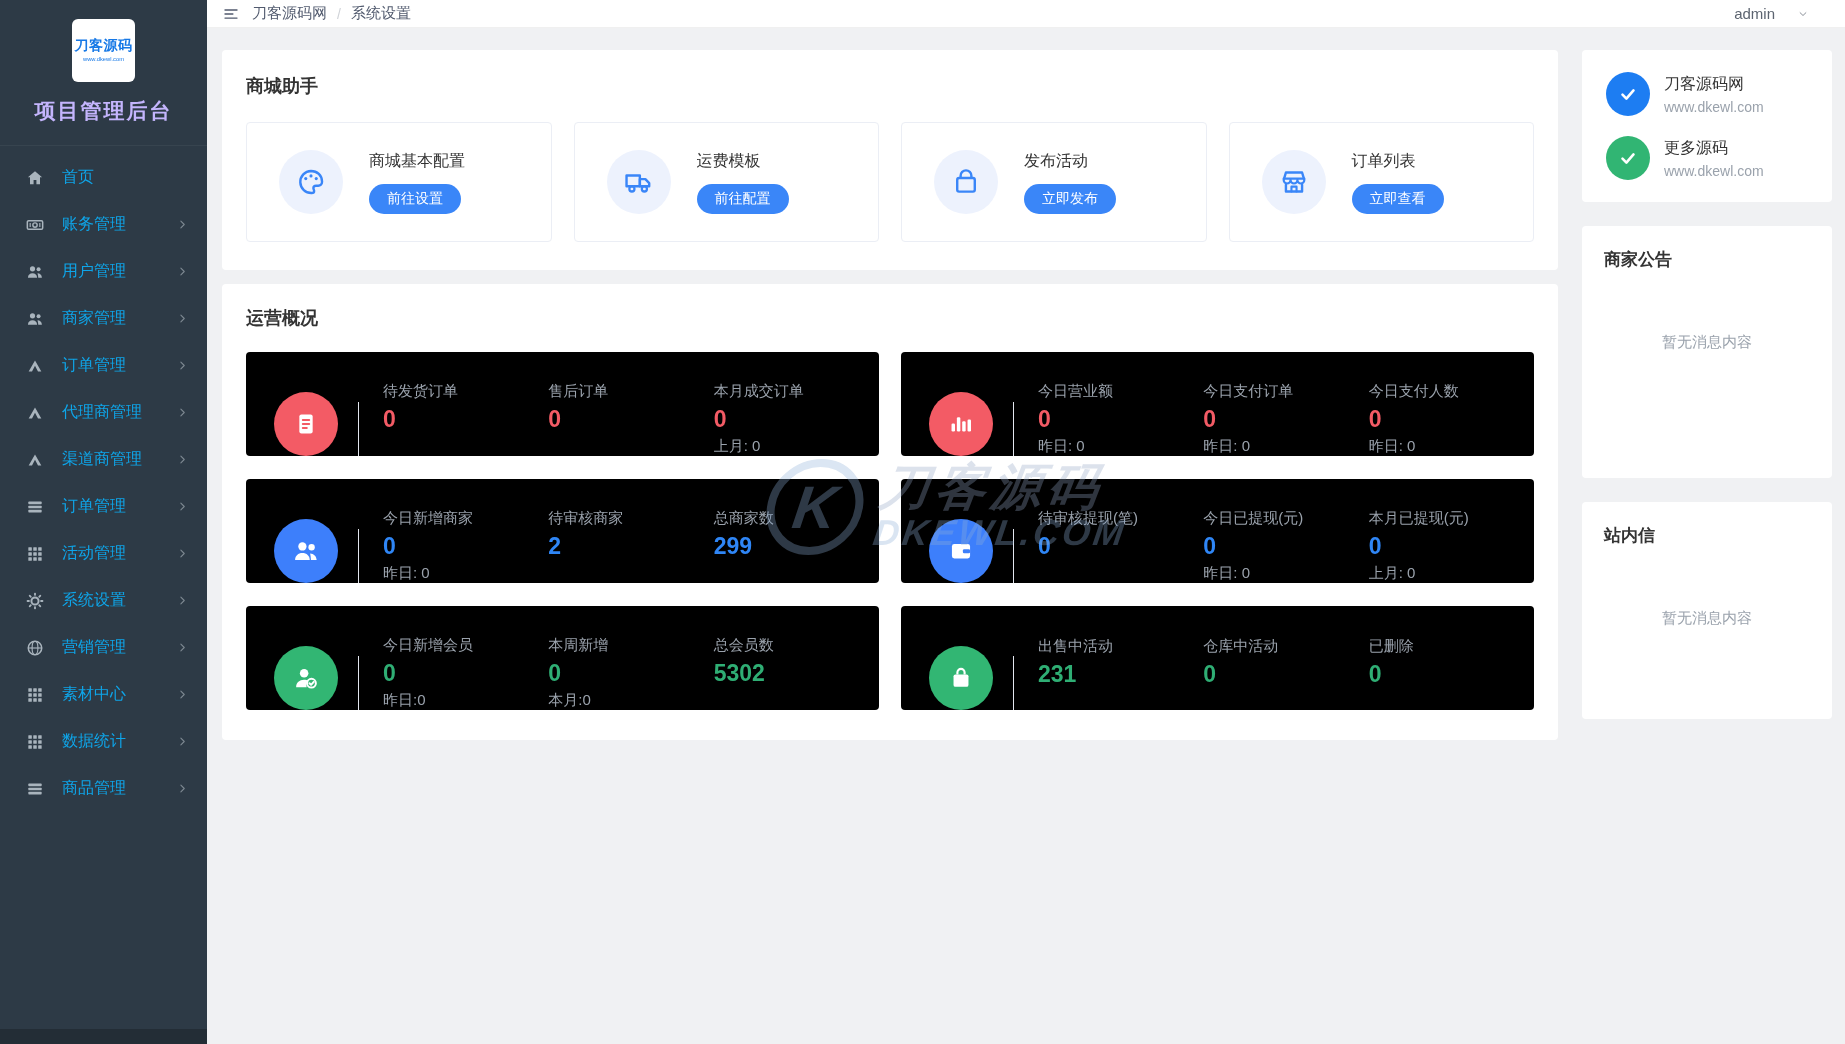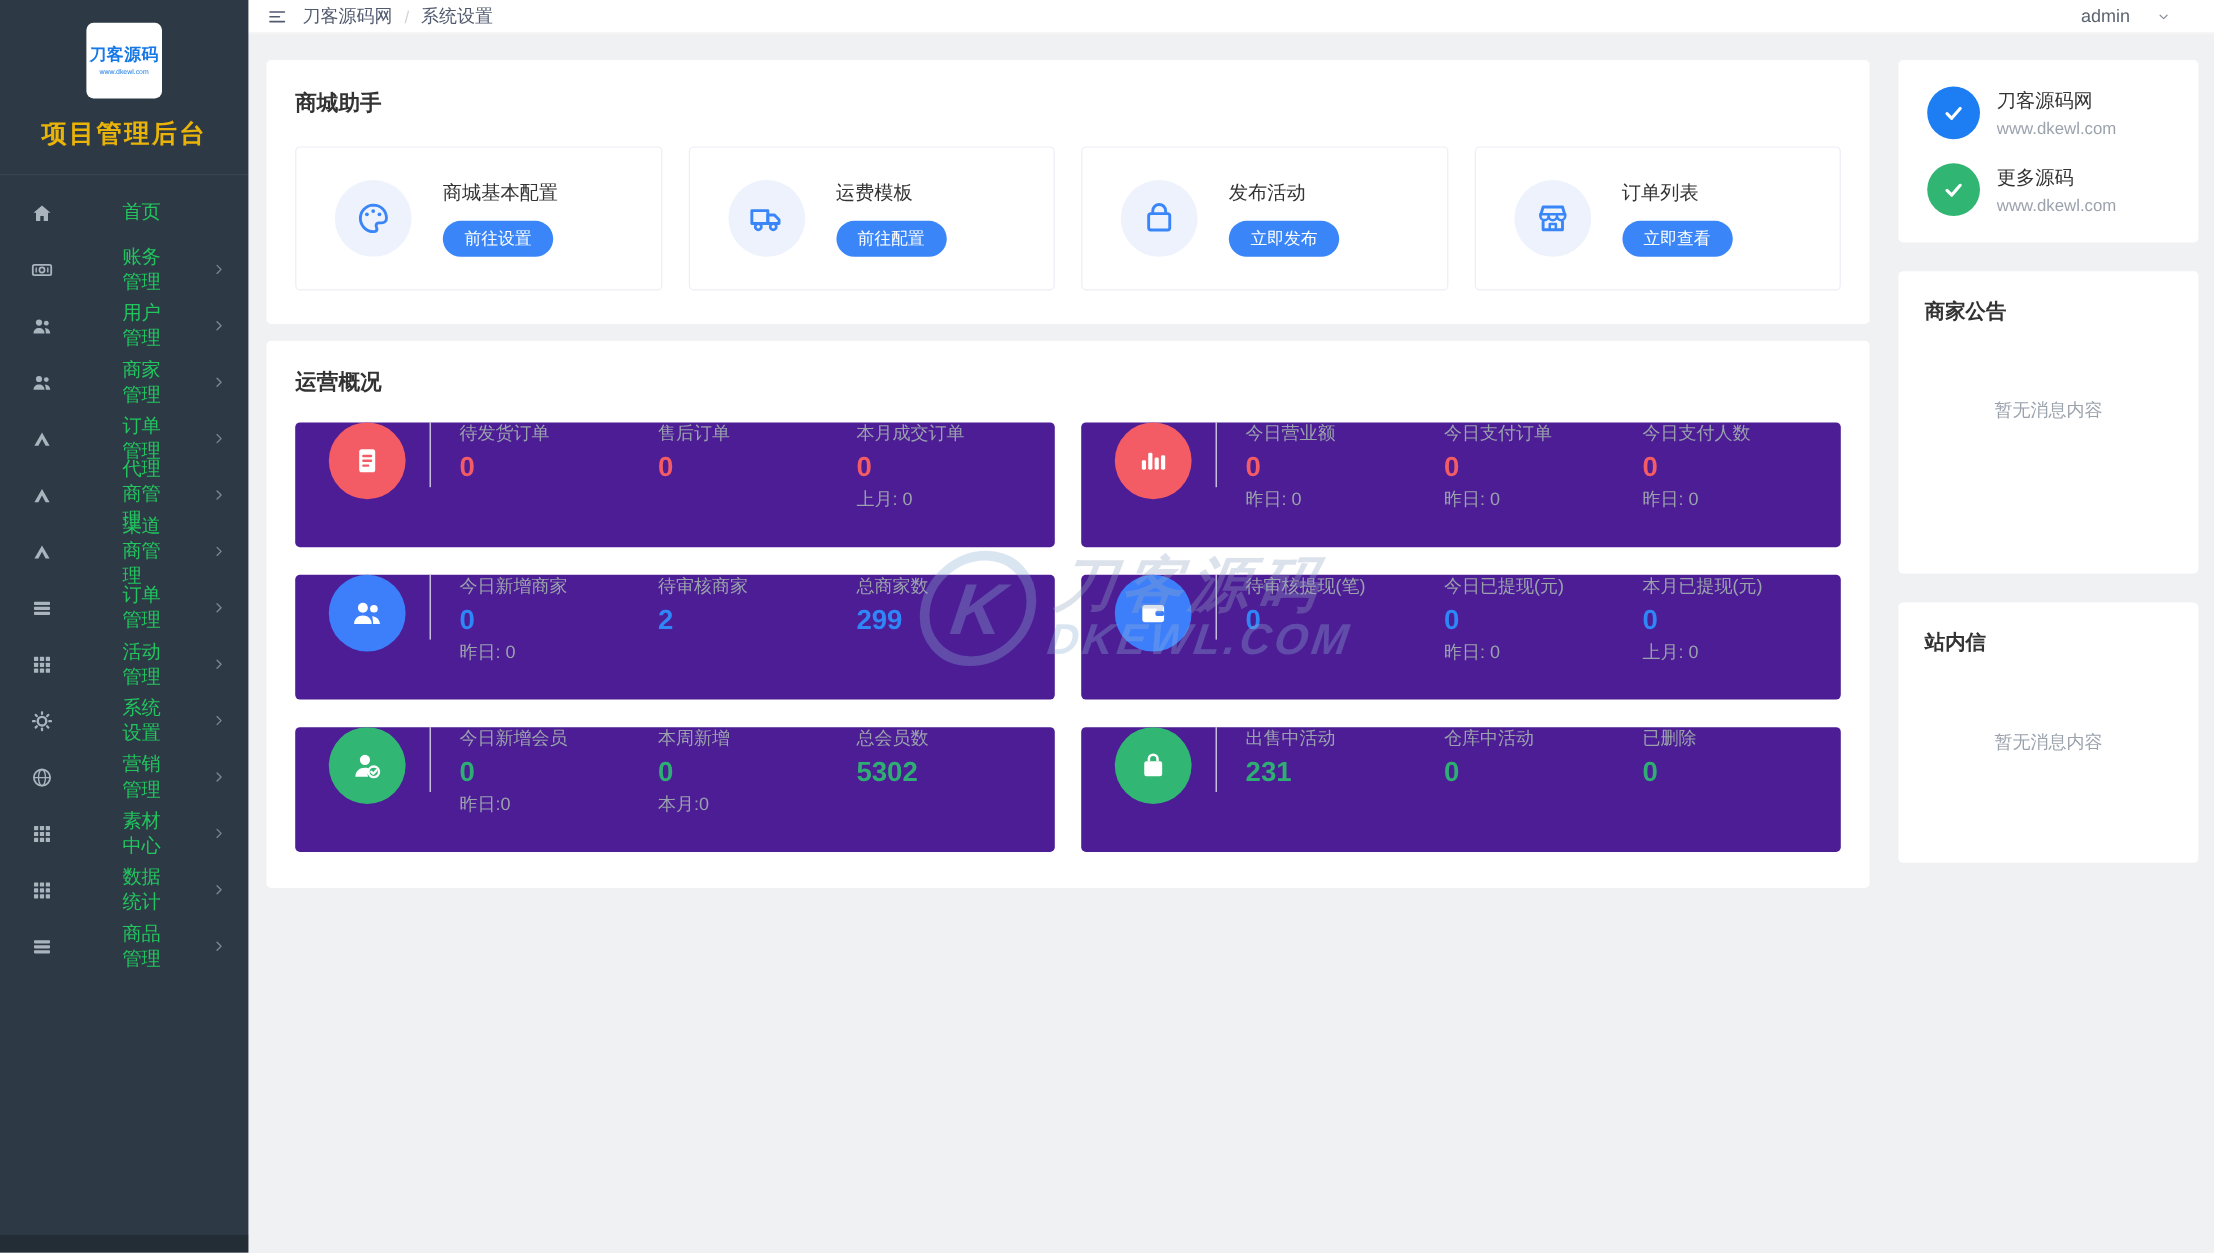--- a/index.html
+++ b/index.html
@@ -7,23 +7,23 @@
   body { font-family:"Liberation Sans","DejaVu Sans",sans-serif; background:#f0f1f3; overflow:hidden; }
   .page { width:1845px; height:1044px; display:flex; }
 
   
   .sidebar { width:207px; flex-shrink:0; background:#2d3a46; height:1044px; position:relative; }
   .logo-wrap { padding-top:19px; text-align:center; }
   .logo-box { width:63px; height:63px; background:#ffffff; border-radius:6px; margin:0 auto;
               display:flex; flex-direction:column; align-items:center; justify-content:center; }
   .logo-title { color:#1678e6; font-weight:bold; font-size:14px; letter-spacing:0.5px; }
   .logo-sub { color:#1678e6; font-size:8px; transform:scale(.72); white-space:nowrap; }
-  .app-title { color:#eab308; font-size:21px; font-weight:bold; text-align:center; margin:15px 0 20px; letter-spacing:2px; }
+  .app-title { color:#c4b5fd; font-size:21px; font-weight:bold; text-align:center; margin:15px 0 20px; letter-spacing:2px; }
   .nav { border-top:1px solid rgba(255,255,255,0.05); padding-top:8px; }
-  .nav-item { height:47px; display:flex; align-items:center; padding:0 18px 0 25px; color:#22c55e; font-size:16px; cursor:pointer;gap:40px; }
+  .nav-item { height:47px; display:flex; align-items:center; padding:0 18px 0 25px; color:#0ea5e9; font-size:16px; cursor:pointer; }
   .nav-icon { width:20px; height:20px; margin-right:17px; color:#a9b4bd; flex-shrink:0; }
   .nav-icon svg { width:20px; height:20px; display:block; }
   .nav-chev { margin-left:auto; color:#7e8992; width:13px; height:13px; }
   .nav-chev svg { width:13px; height:13px; display:block; }
   .side-foot { position:absolute; bottom:0; left:0; width:100%; height:15px; background:rgba(0,0,0,0.22); }
 
   
   .main { flex:1; display:flex; flex-direction:column; }
   .topbar { height:28px; background:#ffffff; display:flex; align-items:center; padding:0 36px 0 15px; border-bottom:1px solid #f0f0f0; }
   .crumb-ic { width:18px; height:18px; color:#515a6e; margin-right:12px; cursor:pointer; }
@@ -44,21 +44,21 @@
   .helper-grid { display:grid; grid-template-columns:repeat(4,1fr); gap:22px; margin-top:24px; }
   .helper-card { border:1px solid #ebeef5; border-radius:4px; height:120px; display:flex; align-items:center; padding-left:32px; gap:26px; }
   .h-circle { width:64px; height:64px; border-radius:50%; background:#edf2fd; color:#3a86f8; display:flex; align-items:center; justify-content:center; flex-shrink:0; }
   .h-circle svg { width:34px; height:34px; display:block; }
   .h-label { font-size:16px; color:#333333; margin-bottom:12px; }
   .h-btn { background:#3a86f8; color:#ffffff; border:none; font-size:14px; height:30px; padding:0 18px; border-radius:16px; cursor:pointer; font-family:inherit; }
 
   
   .overview { padding:22px 24px 30px; position:relative; overflow:hidden; }
   .stat-grid { display:grid; grid-template-columns:1fr 1fr; gap:23px 22px; margin-top:22px; }
-  .stat-panel { background:#4c1d95; border-radius:4px; height:104px; display:flex; align-items:flex-start; padding-left:28px; }
+  .stat-panel { background:#000000; border-radius:4px; height:104px; display:flex; align-items:flex-end; padding-left:28px; }
   .s-circle { width:64px; height:64px; border-radius:50%; display:flex; align-items:center; justify-content:center; flex-shrink:0; }
   .s-circle svg { width:32px; height:32px; display:block; }
   .s-div { width:1px; height:54px; background:#e2e6ee; margin:0 0 0 20px; }
   .s-stats { flex:1; display:grid; grid-template-columns:1fr 1fr 1fr; padding-left:24px; }
   .s-label { font-size:15px; color:#9aa2ac; margin-bottom:5px; }
   .s-value { font-size:23px; font-weight:bold; line-height:26px; }
   .s-sub { font-size:15px; color:#9aa2ac; margin-top:5px; min-height:18px; }
   .bg-red { background:#f35b65; } .bg-blue { background:#3d7ffb; } .bg-green { background:#32b673; }
   .c-red .s-value { color:#f35b65; } .c-blue .s-value { color:#2f86f6; } .c-green .s-value { color:#2fae74; }
 

